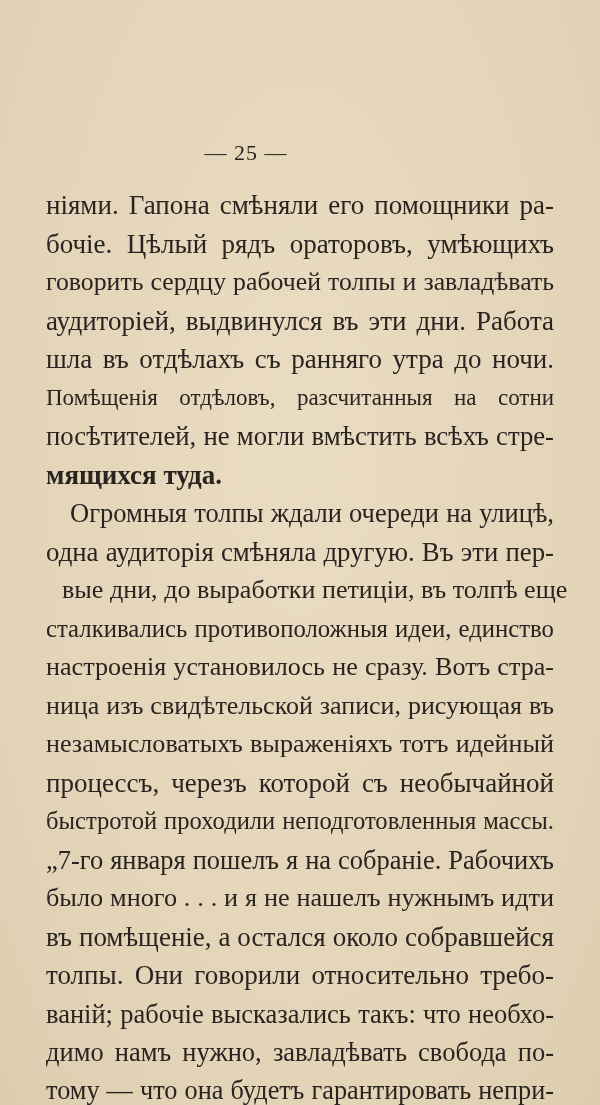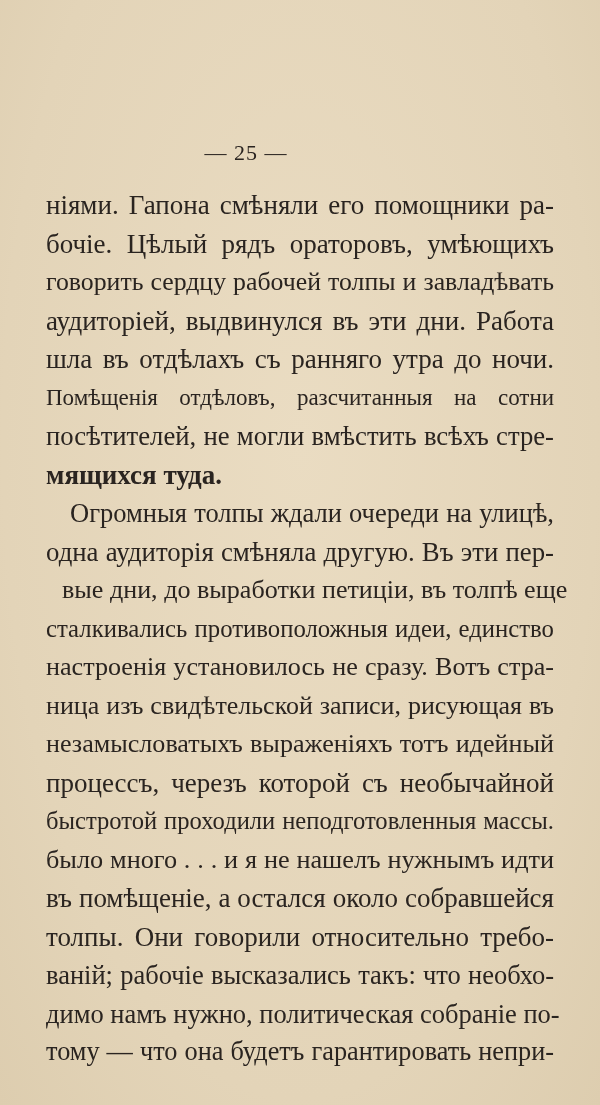--- a/index.html
+++ b/index.html
@@ -56,19 +56,20 @@
     <div class="line last">мящихся туда.</div>
     <div class="line indent" style="font-size: 26.536px;">Огромныя толпы ждали очереди на улицѣ,</div>
     <div class="line" style="font-size: 26.8122px;">одна аудиторія смѣняла другую. Въ эти пер-</div>
     <div class="line" style="font-size: 26.0945px; margin-left: 16px;">вые дни, до выработки петиціи, въ толпѣ еще</div>
     <div class="line" style="font-size: 24.7685px;">сталкивались противоположныя идеи, единство</div>
     <div class="line" style="font-size: 26.1445px;">настроенія установилось не сразу. Вотъ стра-</div>
     <div class="line" style="font-size: 25.9951px;">ница изъ свидѣтельской записи, рисующая въ</div>
     <div class="line" style="font-size: 26.0945px;">незамысловатыхъ выраженіяхъ тотъ идейный</div>
     <div class="line">процессъ, черезъ которой съ необычайной</div>
     <div class="line" style="font-size: 24.5899px;">быстротой проходили неподготовленныя массы.</div>
+    <div class="line" style="font-size: 26.4485px;">„7-го января пошелъ я на собраніе. Рабочихъ</div>
     <div class="line" style="font-size: 26.245px;">было много . . . и я не нашелъ нужнымъ идти</div>
     <div class="line">въ помѣщеніе, а остался около собравшейся</div>
     <div class="line">толпы. Они говорили относительно требо-</div>
     <div class="line" style="font-size: 26.4998px;">ваній; рабочіе высказались такъ: что необхо-</div>
-    <div class="line" style="font-size: 26.4998px;">димо намъ нужно, политическая собраніе по-</div>
+    <div class="line" style="font-size: 26.4998px;">димо намъ нужно, завладѣвать свобода по-</div>
     <div class="line" style="font-size: 26.2956px;">тому — что она будетъ гарантировать непри-</div>
   </div>
 
 </body></html>

